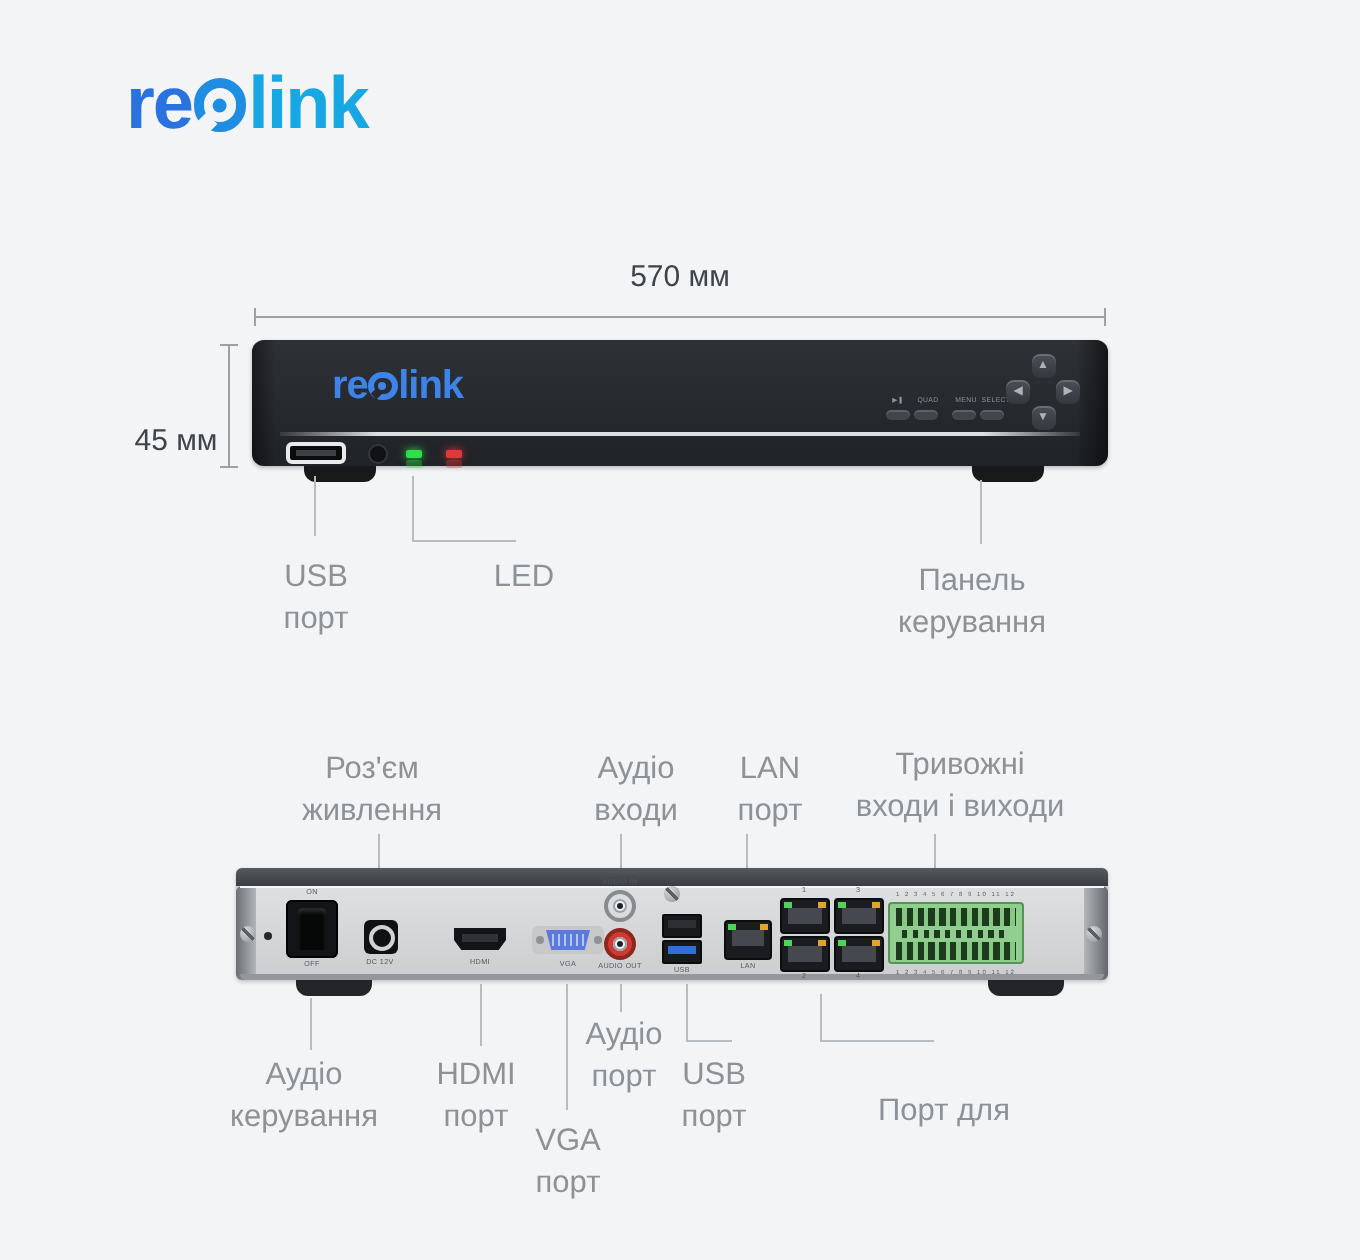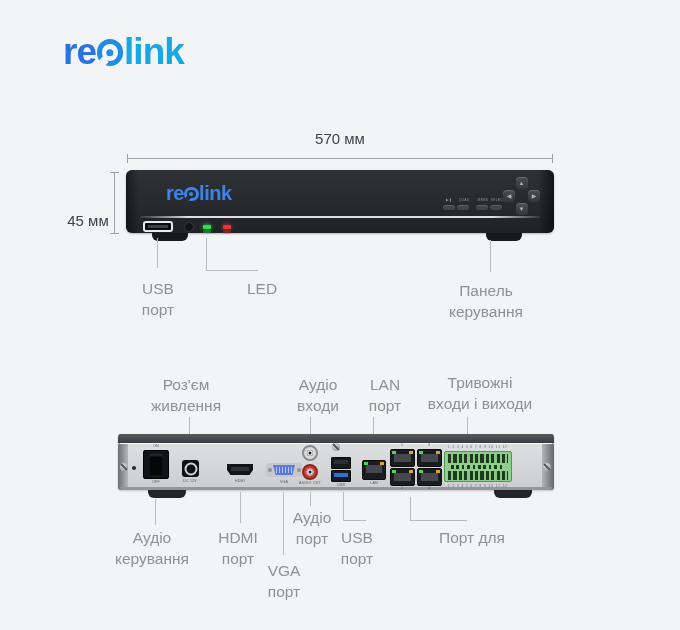--- a/index.html
+++ b/index.html
@@ -289,17 +289,17 @@
     <span>порт</span>
   </div>
   <div class="lbl" style="left:312px;top:507px;">
     <span>Аудіо</span>
     <span>порт</span>
   </div>
   <div class="lbl" style="left:357px;top:527px;">
     <span>USB</span>
     <span>порт</span>
   </div>
-  <div class="lbl" style="left:472px;top:527px;text-align:right;">
+  <div class="lbl" style="left:472px;top:545px;text-align:right;">
     <span>Порт для</span>
   </div>
 
 </div>
 
 </body></html>

